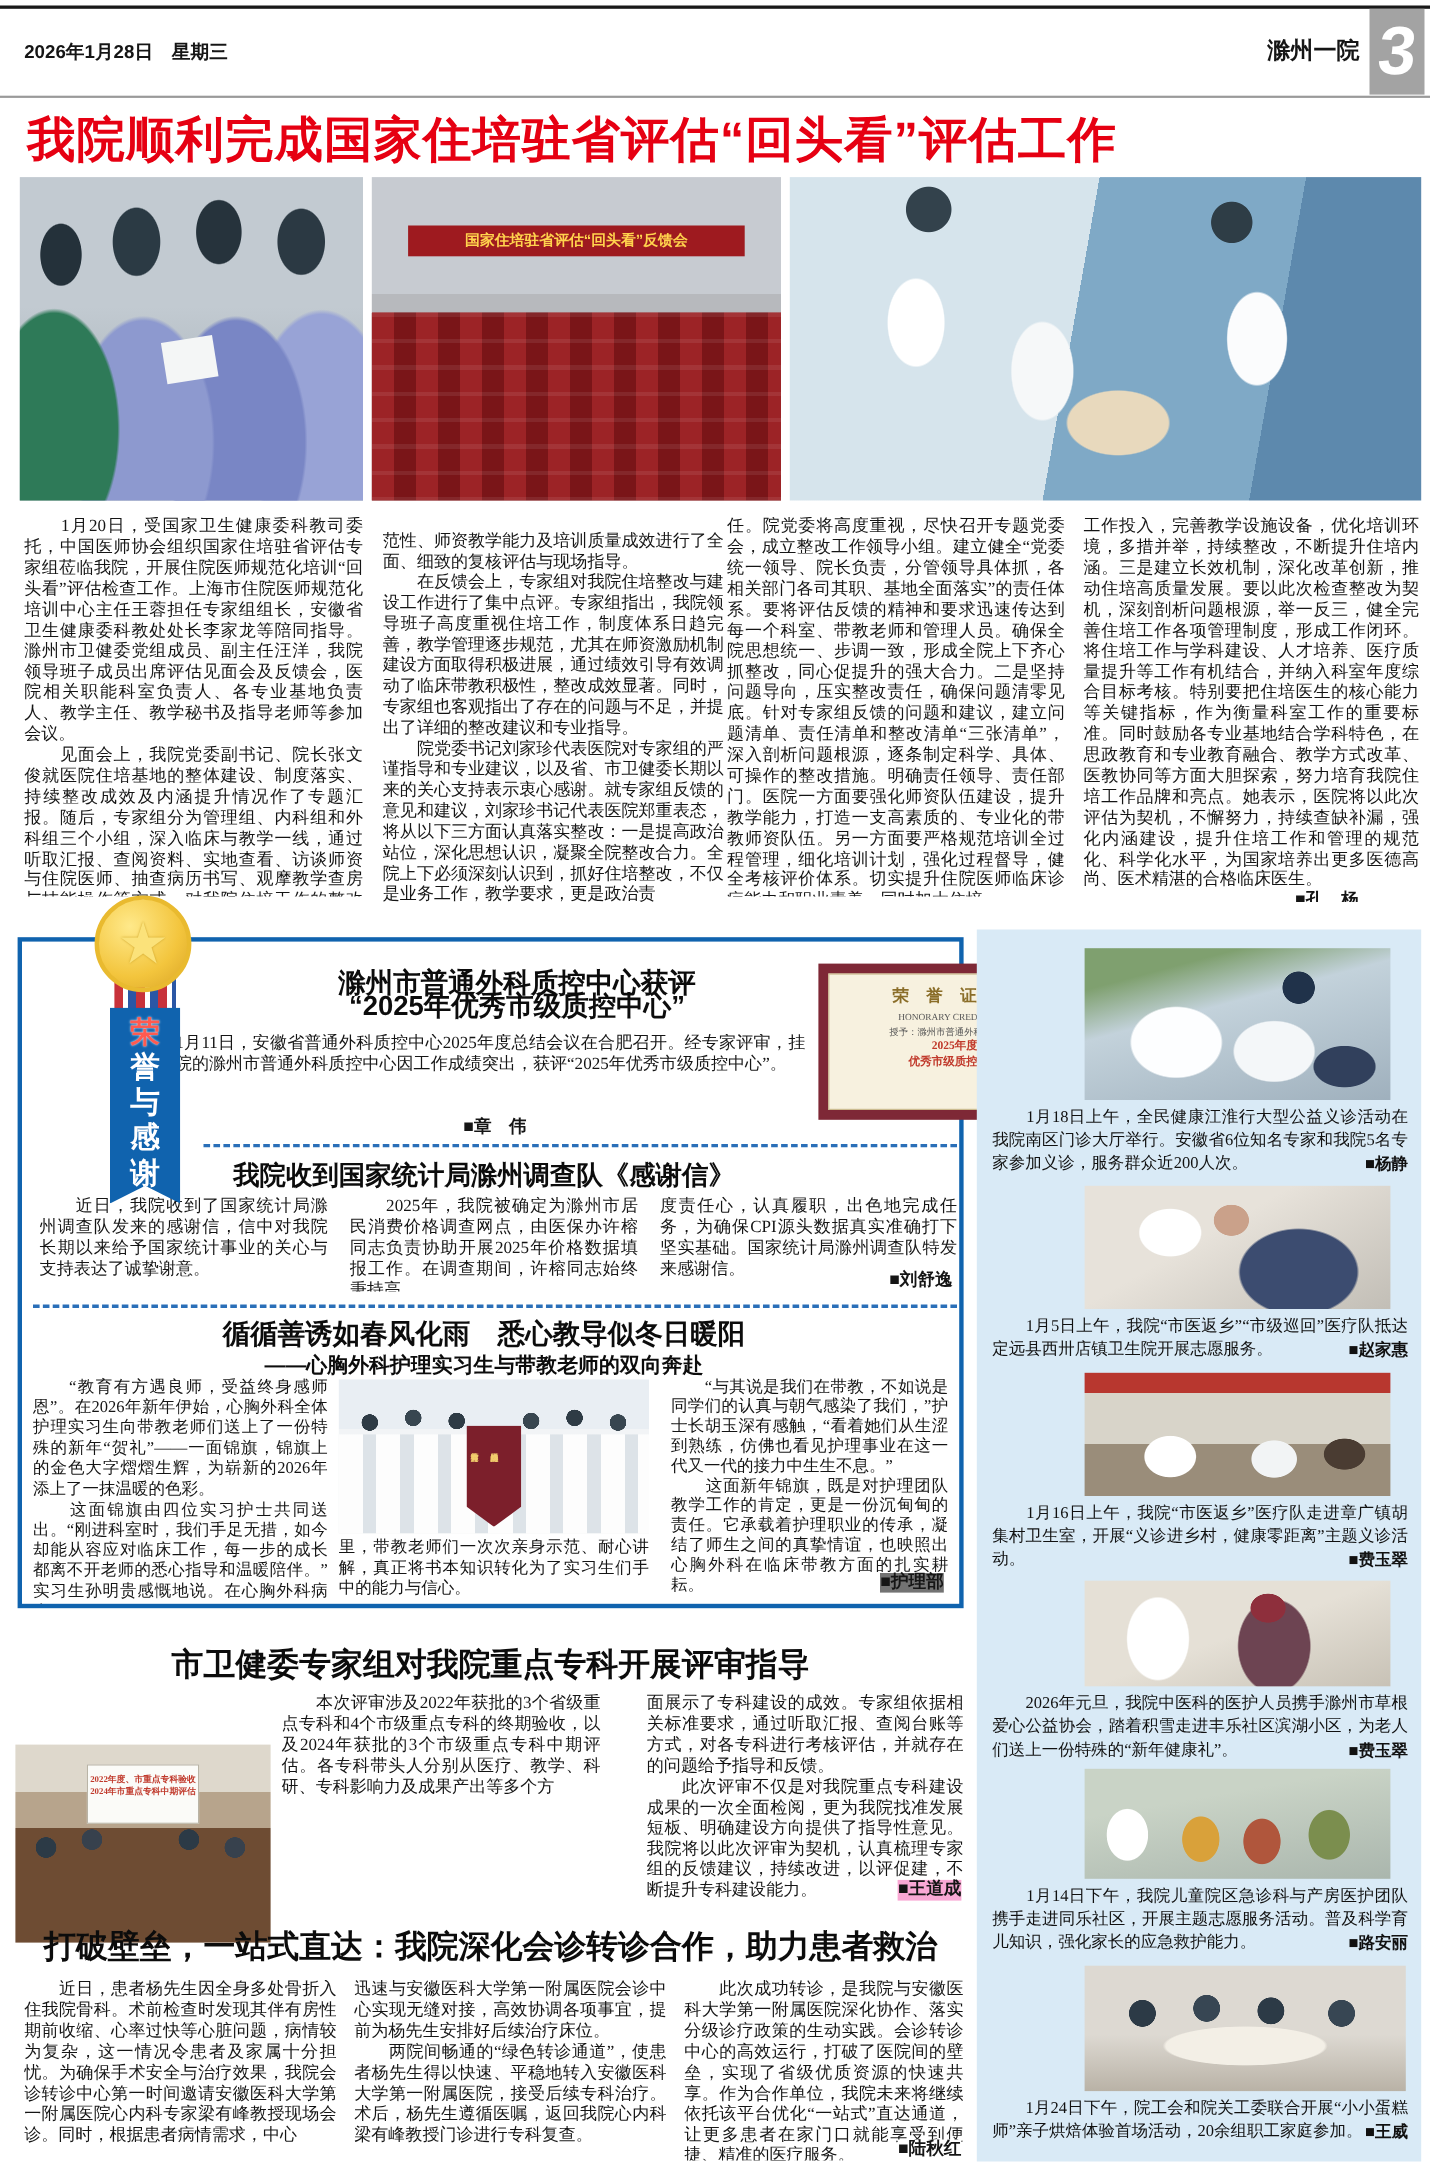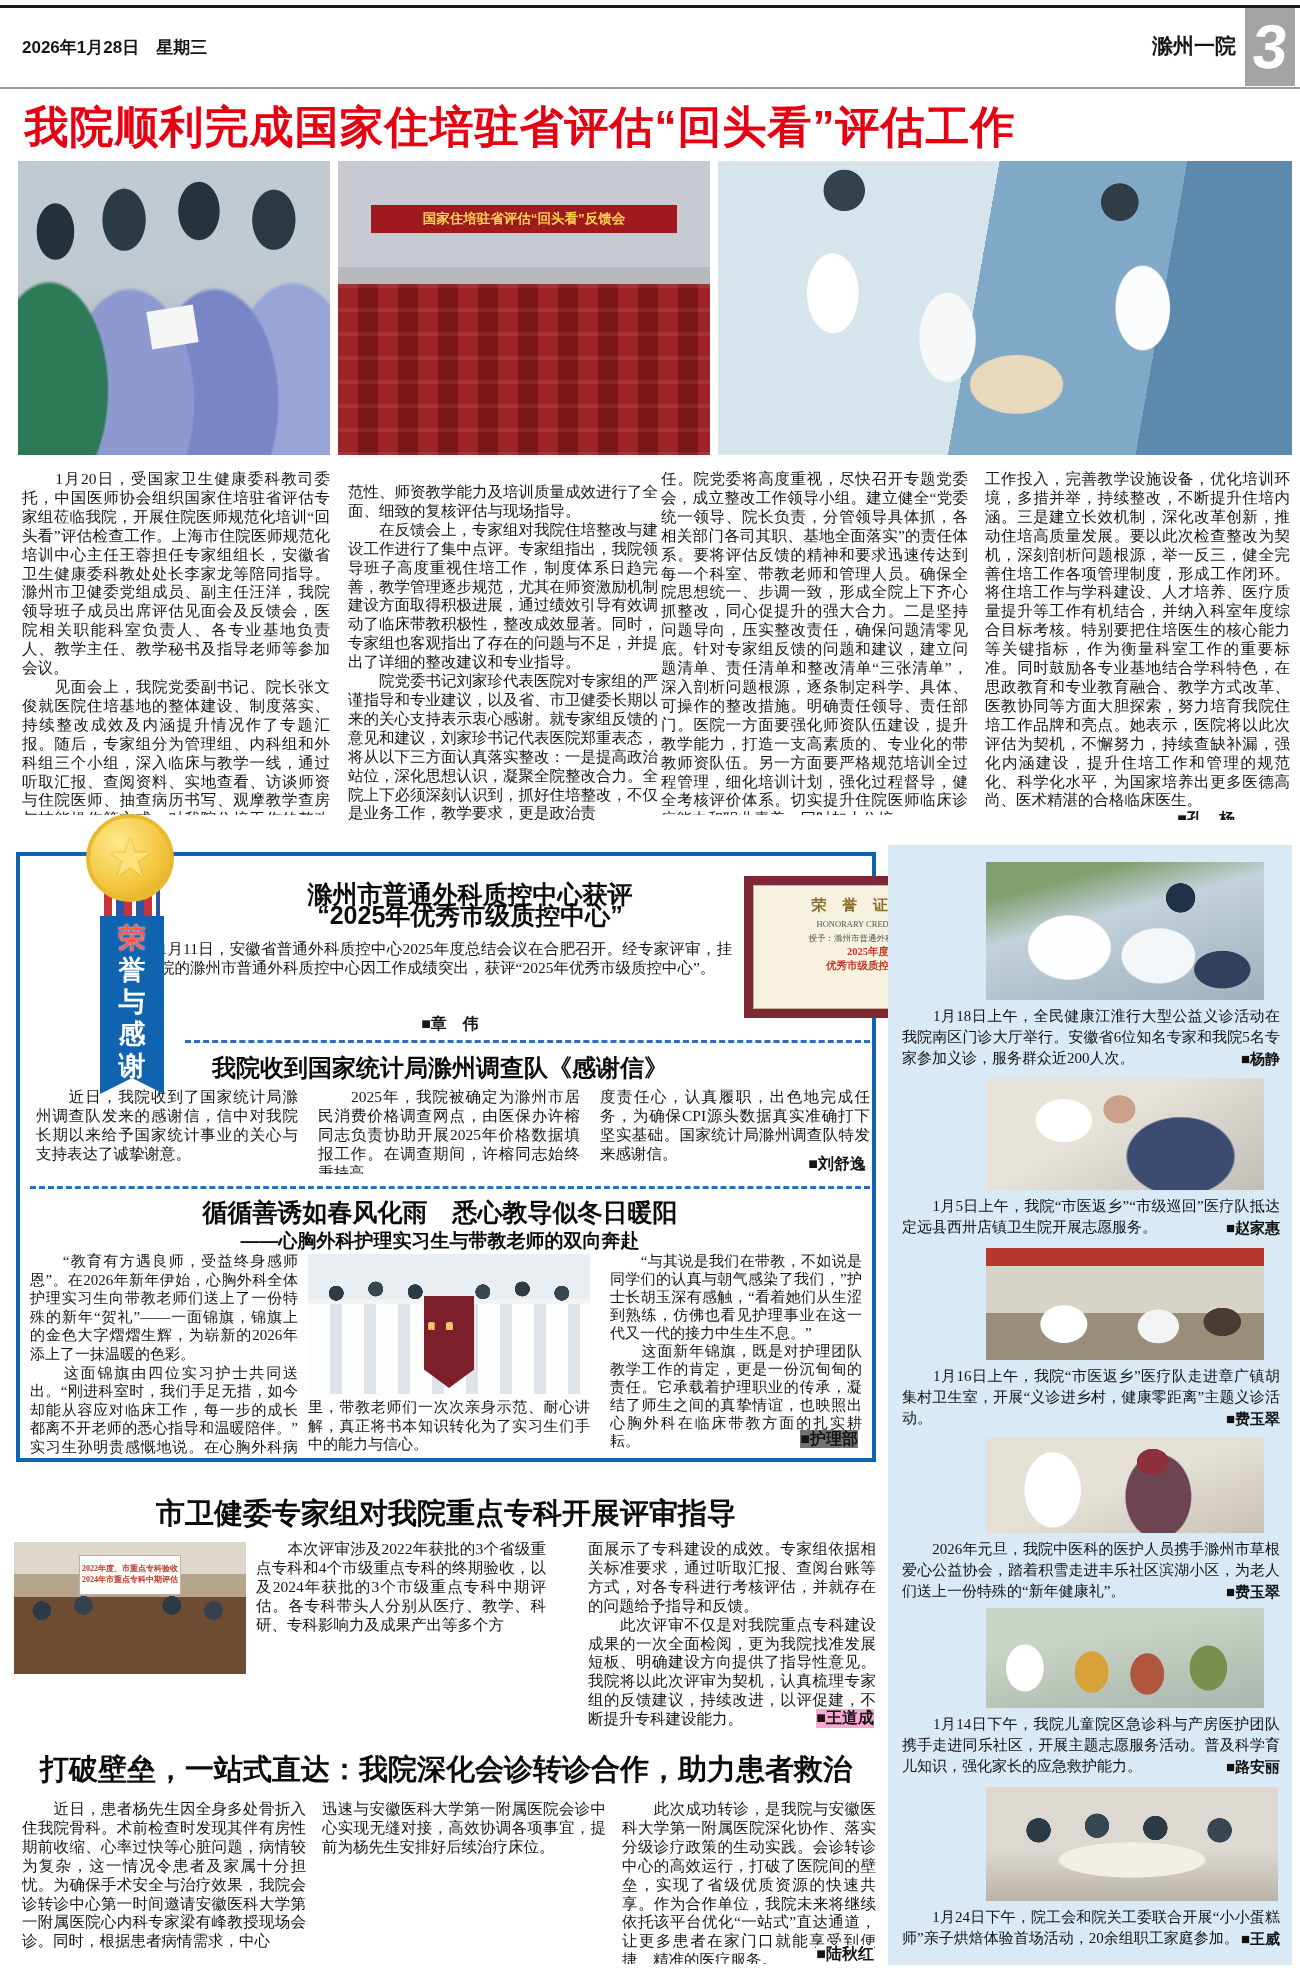--- a/index.html
+++ b/index.html
@@ -97,21 +97,21 @@
     radial-gradient(16px 16px at 76% 25%, #2e3b45 0 46%, transparent 48%),
     radial-gradient(16px 16px at 90% 28%, #384650 0 46%, transparent 48%),
     linear-gradient(180deg, #e9eef3 0 32%, #f2f4f6 32% 100%); }
   .figures { position:absolute; left:0; right:0; top:36%; bottom:0;
              background:repeating-linear-gradient(90deg, #fdfdfd 0 22px, #dde3e8 22px 34px); }
   .pennant { position:absolute; left:50%; top:30%; width:50px; height:92px; margin-left:-25px; background:#7c1f2b;
              clip-path:polygon(0 0, 100% 0, 100% 80%, 50% 100%, 0 80%); z-index:2; padding-top:6px; }
   .pennant div { writing-mode:vertical-rl; display:inline-block; font-size:7.5px; color:#f3cf6e; line-height:10px; margin:0 2px; }
 
   
-  .ph-rev { left:14px; top:1542px; width:232px; height:132px; background:
+  .ph-rev { left:14px; top:1586px; width:232px; height:180px; background:
     radial-gradient(20px 20px at 12% 52%, #2c3a46 0 46%, transparent 48%),
     radial-gradient(20px 20px at 30% 48%, #37414d 0 46%, transparent 48%),
     radial-gradient(20px 20px at 68% 48%, #2c3a46 0 46%, transparent 48%),
     radial-gradient(20px 20px at 86% 52%, #37414d 0 46%, transparent 48%),
     linear-gradient(180deg, #ded8cc 0 24%, #b7a48c 24% 42%, #6e4c33 42% 100%); }
   .screen { position:absolute; left:28%; top:10%; width:44%; height:30%; background:#fbfbf8; border:1px solid #b9b4a6;
             text-align:center; padding-top:7px; }
   .screen div { font-size:8px; line-height:11px; color:#c0392b; font-weight:bold; }
 
   .ph-s1 { background:
@@ -269,20 +269,21 @@
   <p>　　此次评审不仅是对我院重点专科建设成果的一次全面检阅，更为我院找准发展短板、明确建设方向提供了指导性意见。我院将以此次评审为契机，认真梳理专家组的反馈建议，持续改进，以评促建，不断提升专科建设能力。</p>
   <div class="author" style="position:absolute;right:2px;bottom:0;background:#f9a8d4;">■王道成</div>
 </div>
 
 <div class="stitle" style="left:16px;top:1750px;width:860px;font-size:29px;">打破壁垒，一站式直达：我院深化会诊转诊合作，助力患者救治</div>
 <div class="col bt just" style="left:22px;top:1800px;width:284px;height:164px;">
   <p>　　近日，患者杨先生因全身多处骨折入住我院骨科。术前检查时发现其伴有房性期前收缩、心率过快等心脏问题，病情较为复杂，这一情况令患者及家属十分担忧。为确保手术安全与治疗效果，我院会诊转诊中心第一时间邀请安徽医科大学第一附属医院心内科专家梁有峰教授现场会诊。同时，根据患者病情需求，中心</p>
 </div>
 <div class="col bt just" style="left:322px;top:1800px;width:284px;height:164px;">
   <p>迅速与安徽医科大学第一附属医院会诊中心实现无缝对接，高效协调各项事宜，提前为杨先生安排好后续治疗床位。</p>
+  <p>　　两院间畅通的“绿色转诊通道”，使患者杨先生得以快速、平稳地转入安徽医科大学第一附属医院，接受后续专科治疗。术后，杨先生遵循医嘱，返回我院心内科梁有峰教授门诊进行专科复查。</p>
 </div>
 <div class="col bt just" style="left:622px;top:1800px;width:254px;height:164px;">
   <p>　　此次成功转诊，是我院与安徽医科大学第一附属医院深化协作、落实分级诊疗政策的生动实践。会诊转诊中心的高效运行，打破了医院间的壁垒，实现了省级优质资源的快速共享。作为合作单位，我院未来将继续依托该平台优化“一站式”直达通道，让更多患者在家门口就能享受到便捷、精准的医疗服务。</p>
   <div class="author" style="position:absolute;right:2px;bottom:0;background:#fff;">■陆秋红</div>
 </div>
 
 <div class="abs sidebar"></div>
 
 <div class="ph ph-s1" style="left:986px;top:862px;width:278px;height:138px;"></div>
 <div class="cap" style="top:1006px;">

